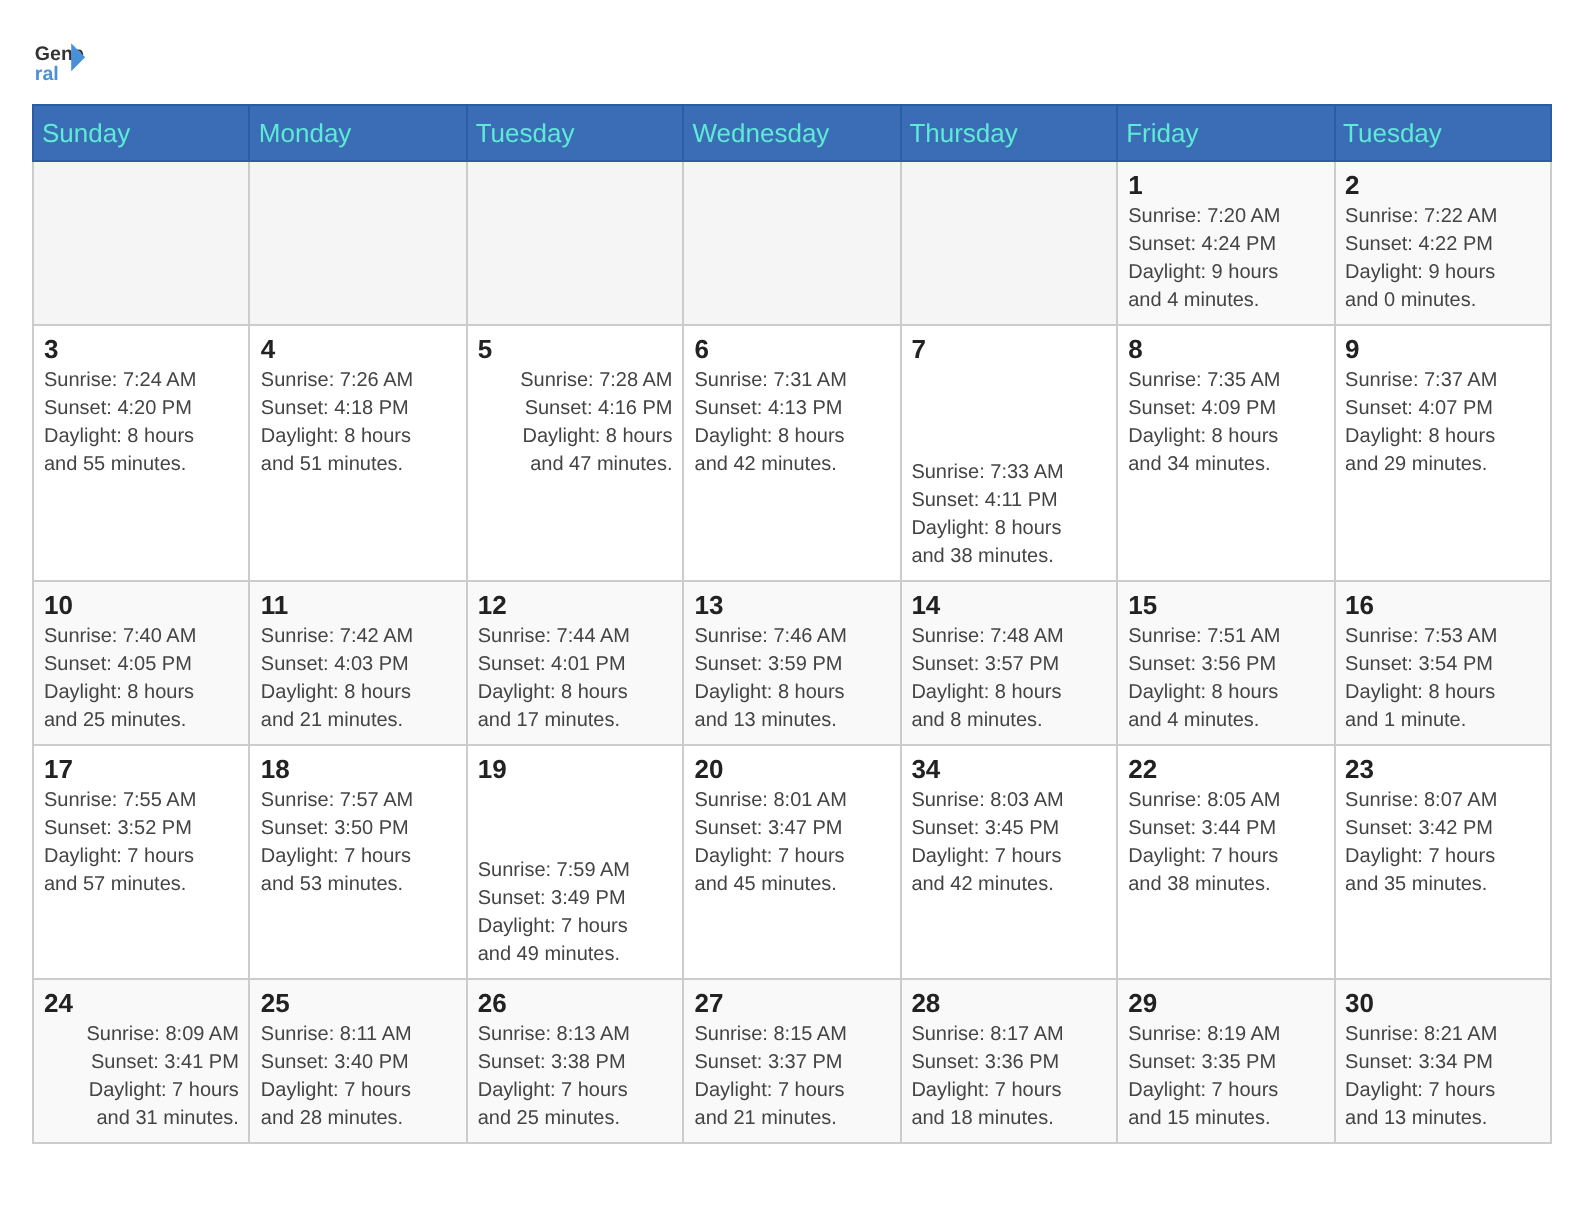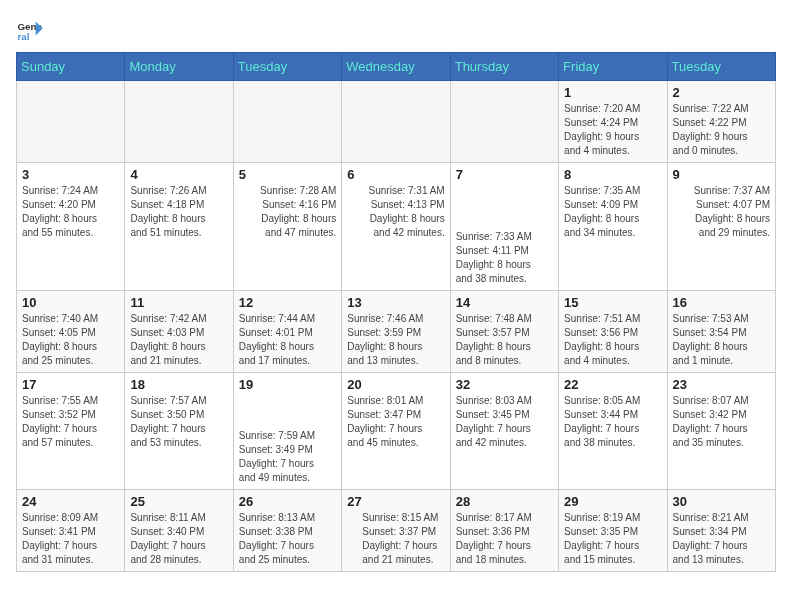--- a/index.html
+++ b/index.html
@@ -153,42 +153,42 @@
         </td>
         <td>
           <span class="day-number">5</span>
           <div class="day-info" style="white-space: pre-line; text-align: right;">Sunrise: 7:28 AM
 Sunset: 4:16 PM
 Daylight: 8 hours
 and 47 minutes.</div>
         </td>
         <td>
           <span class="day-number">6</span>
-          <div class="day-info" style="white-space: pre-line; text-align: right;">Sunrise: 7:31 AM
+          <div class="day-info" style="white-space: pre-line;">Sunrise: 7:31 AM
 Sunset: 4:13 PM
 Daylight: 8 hours
 and 42 minutes.</div>
         </td>
         <td>
           <span class="day-number">7</span>
           <div class="day-info" style="white-space: pre-line; margin-top: 48px;">Sunrise: 7:33 AM
 Sunset: 4:11 PM
 Daylight: 8 hours
 and 38 minutes.</div>
         </td>
         <td>
           <span class="day-number">8</span>
           <div class="day-info" style="white-space: pre-line;">Sunrise: 7:35 AM
 Sunset: 4:09 PM
 Daylight: 8 hours
 and 34 minutes.</div>
         </td>
         <td>
           <span class="day-number">9</span>
-          <div class="day-info" style="white-space: pre-line; text-align: right;">Sunrise: 7:37 AM
+          <div class="day-info" style="white-space: pre-line;">Sunrise: 7:37 AM
 Sunset: 4:07 PM
 Daylight: 8 hours
 and 29 minutes.</div>
         </td>
       </tr>
       <tr>
         <td>
           <span class="day-number">10</span>
           <div class="day-info" style="white-space: pre-line;">Sunrise: 7:40 AM
 Sunset: 4:05 PM
@@ -261,21 +261,21 @@
 and 49 minutes.</div>
         </td>
         <td>
           <span class="day-number">20</span>
           <div class="day-info" style="white-space: pre-line;">Sunrise: 8:01 AM
 Sunset: 3:47 PM
 Daylight: 7 hours
 and 45 minutes.</div>
         </td>
         <td>
-          <span class="day-number">32</span>
+          <span class="day-number">34</span>
           <div class="day-info" style="white-space: pre-line;">Sunrise: 8:03 AM
 Sunset: 3:45 PM
 Daylight: 7 hours
 and 42 minutes.</div>
         </td>
         <td>
           <span class="day-number">22</span>
           <div class="day-info" style="white-space: pre-line;">Sunrise: 8:05 AM
 Sunset: 3:44 PM
 Daylight: 7 hours
@@ -285,42 +285,42 @@
           <span class="day-number">23</span>
           <div class="day-info" style="white-space: pre-line;">Sunrise: 8:07 AM
 Sunset: 3:42 PM
 Daylight: 7 hours
 and 35 minutes.</div>
         </td>
       </tr>
       <tr>
         <td>
           <span class="day-number">24</span>
-          <div class="day-info" style="white-space: pre-line;">Sunrise: 8:09 AM
+          <div class="day-info" style="white-space: pre-line; text-align: right;">Sunrise: 8:09 AM
 Sunset: 3:41 PM
 Daylight: 7 hours
 and 31 minutes.</div>
         </td>
         <td>
           <span class="day-number">25</span>
           <div class="day-info" style="white-space: pre-line;">Sunrise: 8:11 AM
 Sunset: 3:40 PM
 Daylight: 7 hours
 and 28 minutes.</div>
         </td>
         <td>
           <span class="day-number">26</span>
           <div class="day-info" style="white-space: pre-line;">Sunrise: 8:13 AM
 Sunset: 3:38 PM
 Daylight: 7 hours
 and 25 minutes.</div>
         </td>
         <td>
           <span class="day-number">27</span>
-          <div class="day-info" style="white-space: pre-line; margin-left: 15px;">Sunrise: 8:15 AM
+          <div class="day-info" style="white-space: pre-line;">Sunrise: 8:15 AM
 Sunset: 3:37 PM
 Daylight: 7 hours
 and 21 minutes.</div>
         </td>
         <td>
           <span class="day-number">28</span>
           <div class="day-info" style="white-space: pre-line;">Sunrise: 8:17 AM
 Sunset: 3:36 PM
 Daylight: 7 hours
 and 18 minutes.</div>

